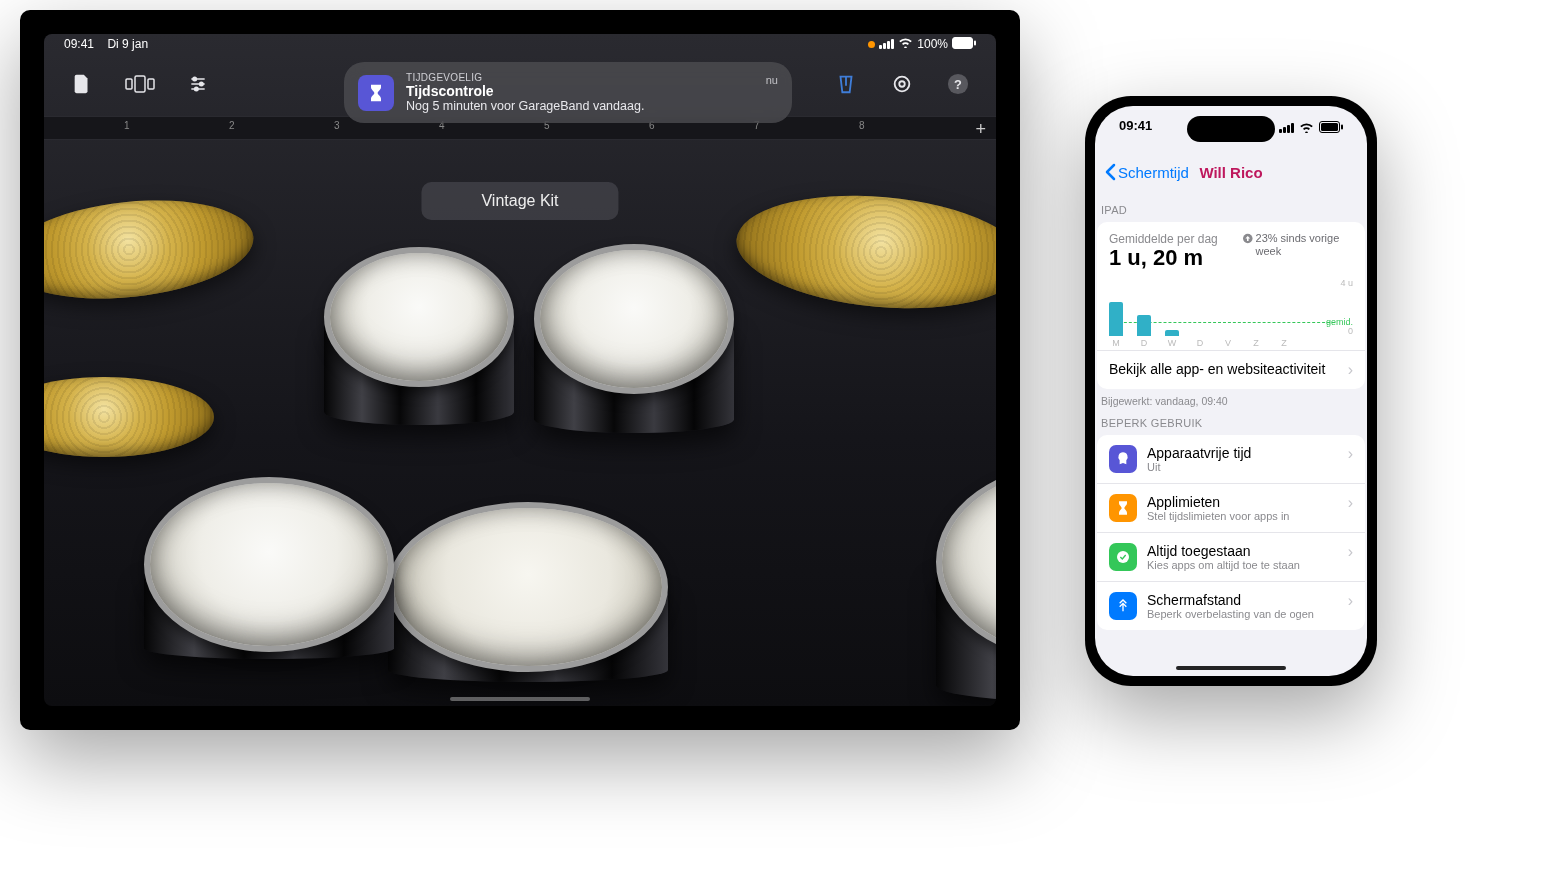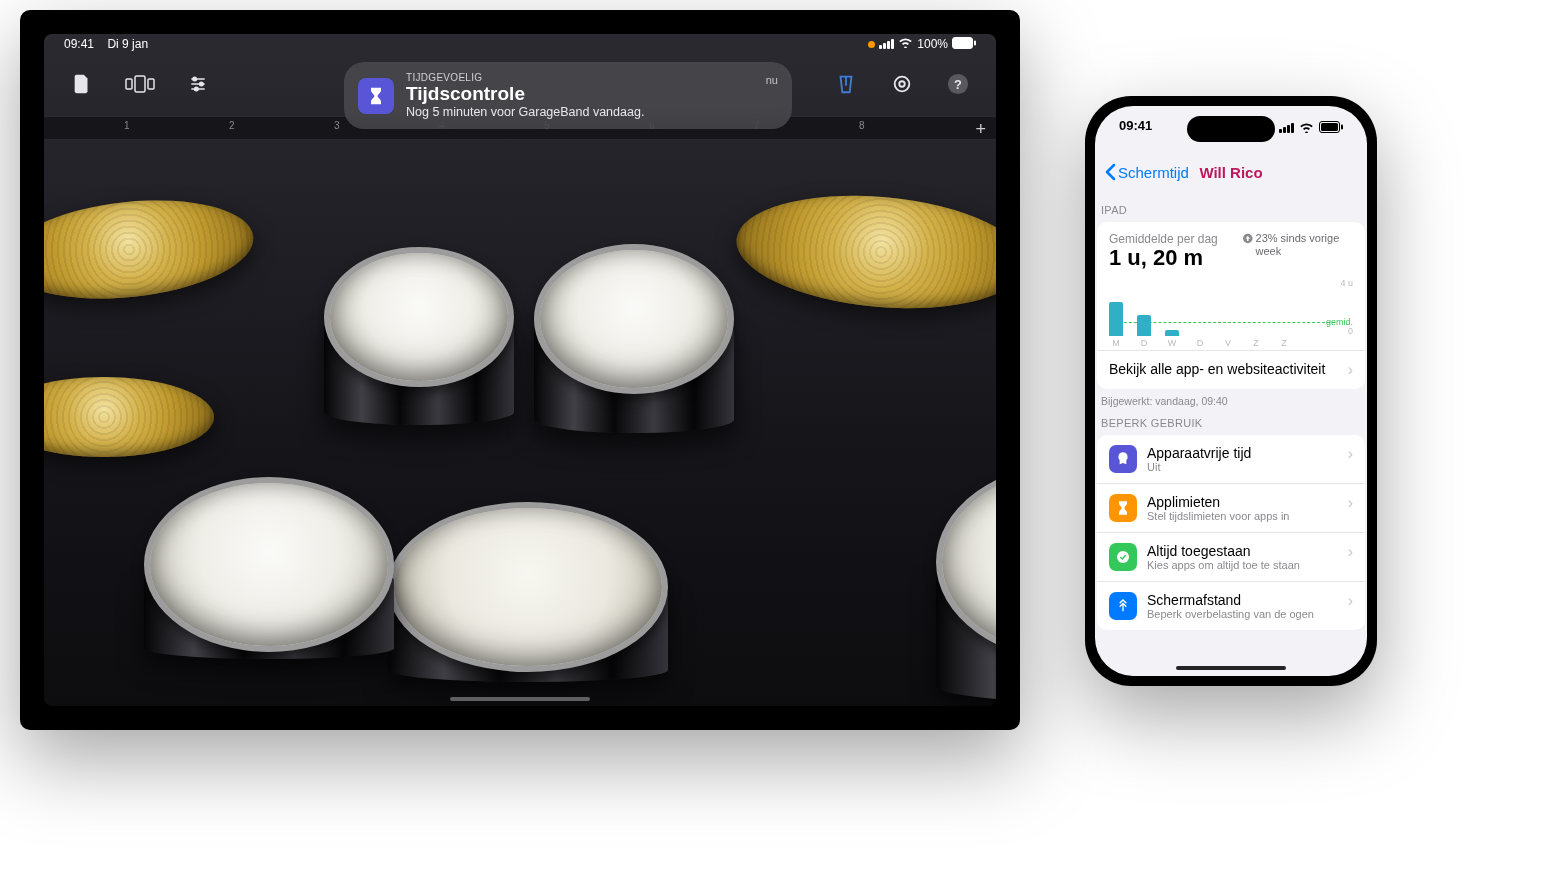--- a/index.html
+++ b/index.html
@@ -21,21 +21,21 @@
   .ipad-toolbar { position: absolute; top: 22px; left: 0; right: 0; height: 56px; display: flex; align-items: center; padding: 0 18px; gap: 18px; z-index: 30; }
   .tb-btn { width: 40px; height: 40px; border-radius: 8px; display: flex; align-items: center; justify-content: center; color: #e6e6ea; }
   .tb-spacer { flex: 1; }
   .tb-right { display: flex; gap: 16px; }
 
   
   .notification { position: absolute; top: 28px; left: 300px; width: 448px; background: rgba(80,80,85,0.72); backdrop-filter: blur(8px); border-radius: 20px; padding: 10px 14px; display: flex; gap: 12px; align-items: center; z-index: 60; color: #fff; }
   .notif-icon { width: 36px; height: 36px; border-radius: 8px; background: #5856D6; display: flex; align-items: center; justify-content: center; flex-shrink: 0; }
   .notif-body { flex: 1; }
   .notif-tag { font-size: 10px; color: #d0d0d5; letter-spacing: 0.3px; }
-  .notif-title { font-size: 19px; font-weight: 600; }
+  .notif-title { font-size: 14px; font-weight: 600; }
   .notif-msg { font-size: 12.5px; color: #e8e8ec; }
   .notif-time { font-size: 11px; color: #c0c0c5; align-self: flex-start; margin-top: 2px; }
 
   
   .ruler { position: absolute; top: 82px; left: 0; right: 0; height: 24px; background: rgba(20,20,24,0.85); border-top: 1px solid #2a2a30; border-bottom: 1px solid #2a2a30; z-index: 20; color: #888; font-size: 10px; }
   .ruler-marks { position: relative; height: 100%; }
   .ruler-num { position: absolute; top: 3px; }
   .ruler-plus { position: absolute; right: 10px; top: 2px; color: #ccc; font-size: 18px; font-weight: 300; }
 
   
@@ -207,20 +207,23 @@
         <span class="ruler-num" style="left:290px">3</span>
         <span class="ruler-num" style="left:395px">4</span>
         <span class="ruler-num" style="left:500px">5</span>
         <span class="ruler-num" style="left:605px">6</span>
         <span class="ruler-num" style="left:710px">7</span>
         <span class="ruler-num" style="left:815px">8</span>
         <span class="ruler-plus">+</span>
       </div>
     </div>
 
+    <div class="kit-label">
+      <span>Vintage Kit</span>
+    </div>
 
     <div class="drumkit">
       <div class="cymbal cymbal-crash-l"></div>
       <div class="cymbal cymbal-ride"></div>
       <div class="cymbal cymbal-hihat"></div>
       <div class="drum-shell tom1">
           <div class="drum-body"></div>
           <div class="drum-head"></div>
         </div>
       <div class="drum-shell tom2">

